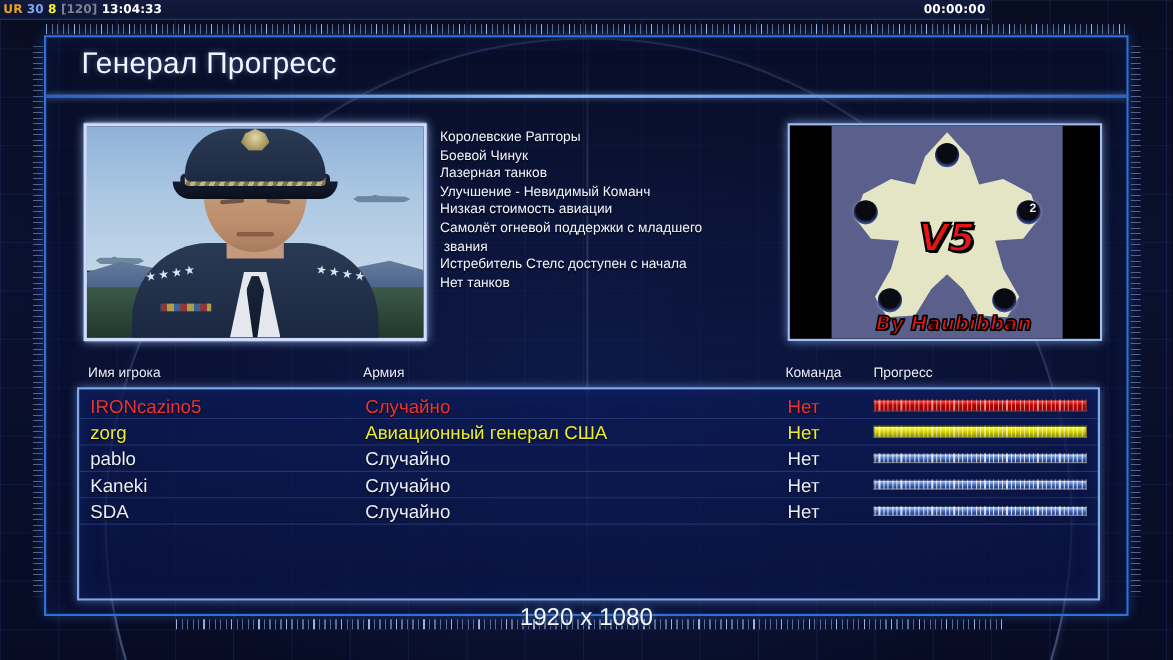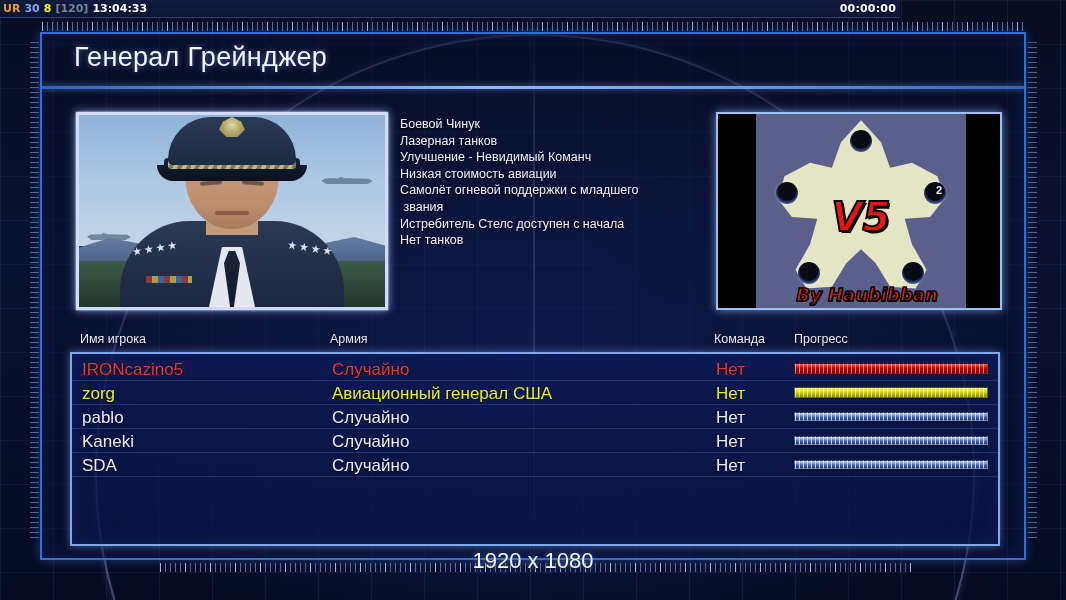--- a/index.html
+++ b/index.html
@@ -293,21 +293,21 @@
   .mp.p4 { left: 42px; bottom: 24px; }
   .mp.p5 { right: 42px; bottom: 24px; }
   .mp-num {
     position: absolute; right: 24px; top: 70px;
     font-size: 11px; color: #e8eeff; font-weight: bold; z-index: 5;
   }
   .v5 {
     position: absolute; left: 50%; top: 53%;
     transform: translate(-50%,-50%);
     font-family: "DejaVu Sans", sans-serif;
-    font-size: 40px; font-weight: bold; font-style: italic;
+    font-size: 35px; font-weight: bold; font-style: italic;
     color: #e81515;
     -webkit-text-stroke: 2px #000;
     text-shadow: 2px 2px 0 #000;
     z-index: 6;
   }
   .map-author {
     position: absolute; left: 12px; right: 0; bottom: 3px;
     text-align: center;
     font-family: "DejaVu Sans", sans-serif;
     font-size: 18px; font-weight: bold; font-style: italic;
@@ -408,21 +408,21 @@
     <div class="right">00:00:00</div>
   </div>
 
   <div class="ruler-h tall" style="left:42px; top:22px; width:984px;"></div>
   <div class="ruler-h tall" style="left:160px; top:563px; width:752px;"></div>
   <div class="ruler-v" style="left:30px; top:42px; height:500px;"></div>
   <div class="ruler-v" style="left:1028px; top:42px; height:500px;"></div>
 
   <div class="frame">
 
-    <div class="page-title">Генерал Грейнджер</div>
+    <div class="page-title">Генерал Прогресс</div>
     <div class="frame-title-sep"></div>
 
     <div class="info-row">
 
       <div class="portrait-box">
         <div class="portrait-art">
           <div class="sky"></div>
           <div class="mtns"></div>
           <div class="ground"></div>
           <div class="ship s1"></div>
@@ -444,20 +444,21 @@
             <div class="cap-visor"></div>
             <div class="cap-band"></div>
             <div class="cap-scramble"></div>
             <div class="cap-crown"></div>
             <div class="cap-badge"></div>
           </div>
         </div>
       </div>
 
       <div class="desc">
+        <div>Королевские Рапторы</div>
         <div>Боевой Чинук</div>
         <div>Лазерная танков</div>
         <div>Улучшение - Невидимый Команч</div>
         <div>Низкая стоимость авиации</div>
         <div>Самолёт огневой поддержки с младшего</div>
         <div> звания</div>
         <div>Истребитель Стелс доступен с начала</div>
         <div>Нет танков</div>
       </div>
 

